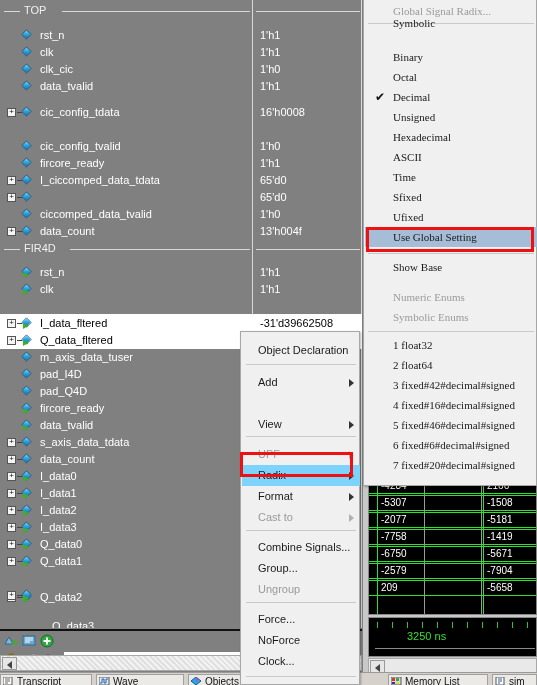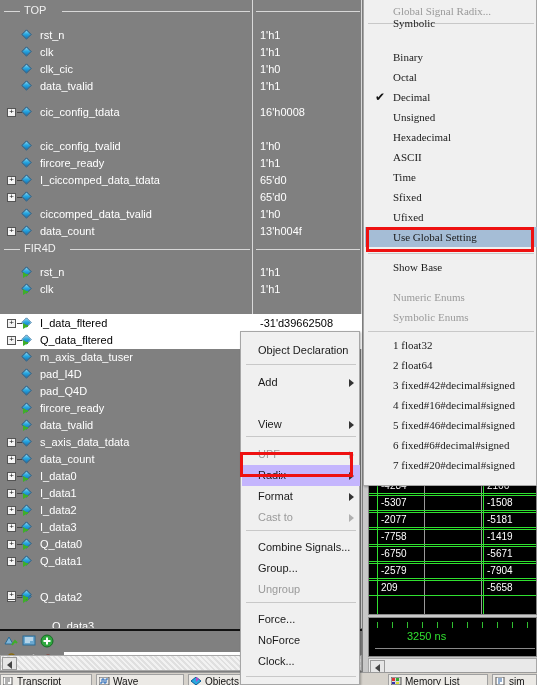--- a/index.html
+++ b/index.html
@@ -144,21 +144,21 @@
     font-size: 11px; color: #1a1a1a;
   }
   .mi .mlbl { position: absolute; left: 16px; top: 4px; }
   .mi.dis .mlbl { color: #9a9a9a; }
   .mi .sub {
     position: absolute; right: 6px; top: 7px; width: 0; height: 0;
     border-top: 4px solid transparent; border-bottom: 4px solid transparent;
     border-left: 5px solid #333;
   }
   .mi.dis .sub { border-left-color: #b0b0b0; }
-  .mi.hl { background: #c4b5fd; }
+  .mi.hl { background: #7dd3fc; }
   .msep {
     position: absolute; left: 5px; width: 110px; height: 1px; background: #c8c8c8;
   }
   .redbox {
     position: absolute; border: 3px solid #ee1111;
     pointer-events: none;
   }
 
   
   #radix-menu {

